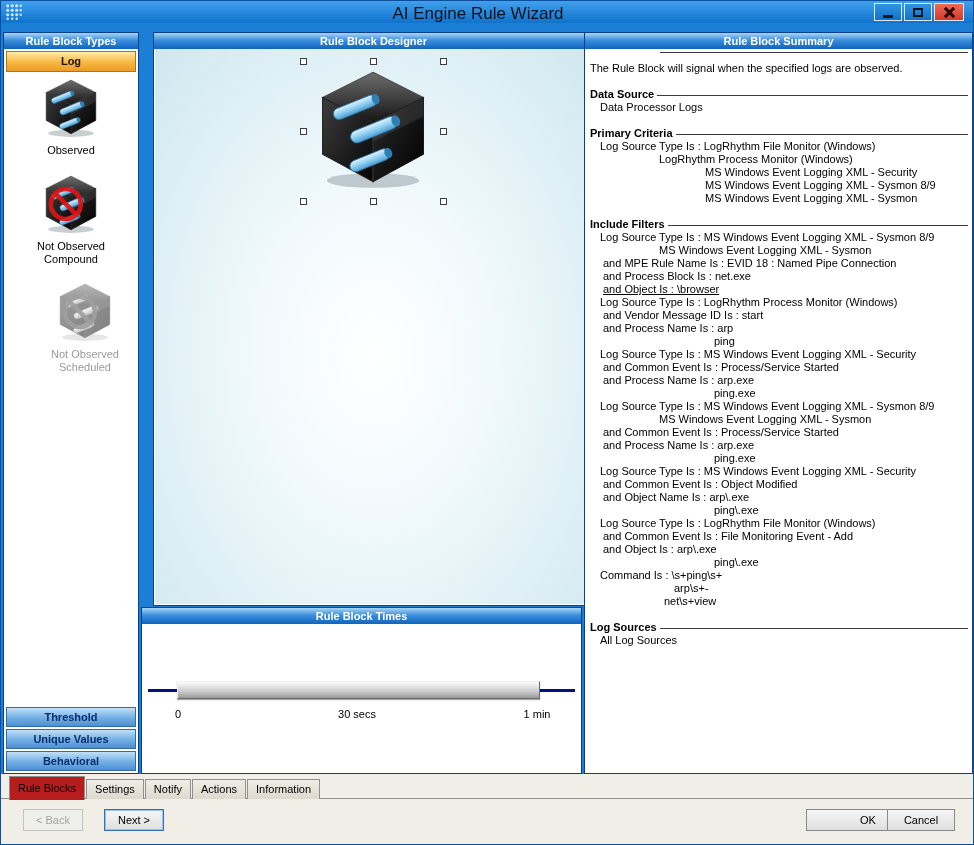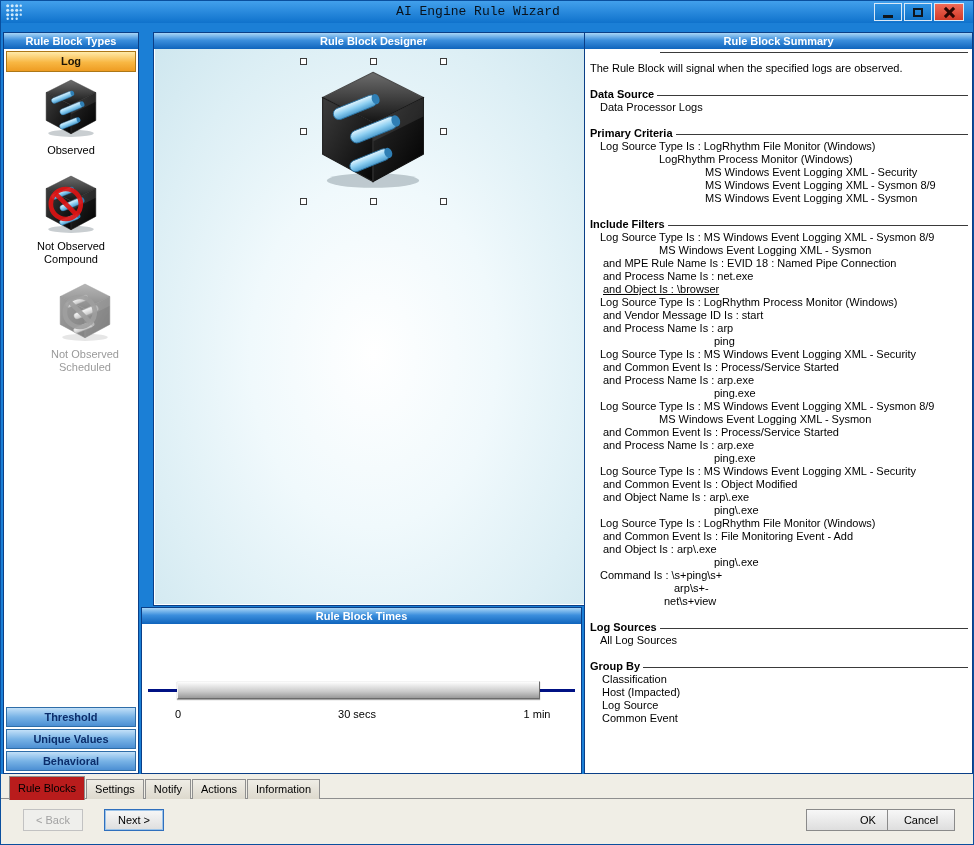--- a/index.html
+++ b/index.html
@@ -5,21 +5,21 @@
   * { margin:0; padding:0; box-sizing:border-box; }
   html,body { width:974px; height:845px; overflow:hidden;
     font-family:"Liberation Sans", sans-serif; }
   .window { position:relative; width:974px; height:845px;
     background:#1b7fd6; border:1px solid #0a4f9e; overflow:hidden; }
 
   
   .titlebar { position:absolute; top:0; left:0; right:0; height:22px;
     background:linear-gradient(#42a0ec,#0f72cc); }
   .titlebar .title { position:absolute; left:0; right:18px; top:3px;
-    text-align:center; font-size:13px; color:#08121c;font-family:Liberation Mono, monospace; }
+    text-align:center; font-size:17px; color:#08121c; }
   .app-icon { position:absolute; left:4px; top:2px; width:18px; height:18px; }
   .win-buttons { position:absolute; right:9px; top:2px; display:flex; gap:2px; }
   .wbtn { width:28px; height:18px; border:1px solid #d9e9f7;
     display:flex; align-items:center; justify-content:center;
     background:linear-gradient(#2f93e4,#1173c8); cursor:default; }
   .wbtn.close { background:linear-gradient(#ef6a57,#d23a28); width:30px; }
   .glyph-min { width:10px; height:3px; background:#10161c; margin-top:9px; }
   .glyph-max { width:10px; height:9px; border:2px solid #10161c; background:transparent; }
   .glyph-x { position:relative; width:13px; height:13px; }
   .glyph-x::before,.glyph-x::after { content:""; position:absolute; left:5px; top:0;
@@ -269,21 +269,21 @@
             <div class="sum-line" style="padding-left: 115px;">MS Windows Event Logging XML - Sysmon</div>
           </div>
           <div class="sum-section">
             <div class="sum-header">
               <span>Include Filters</span>
               <span class="sum-rule"></span>
             </div>
             <div class="sum-line" style="padding-left: 10px;">Log Source Type Is : MS Windows Event Logging XML - Sysmon 8/9</div>
             <div class="sum-line" style="padding-left: 69px;">MS Windows Event Logging XML - Sysmon</div>
             <div class="sum-line" style="padding-left: 13px;">and MPE Rule Name Is : EVID 18 : Named Pipe Connection</div>
-            <div class="sum-line" style="padding-left: 13px;">and Process Name Is : net.exe</div>
+            <div class="sum-line" style="padding-left: 13px;">and Process Block Is : net.exe</div>
             <div class="sum-line" style="padding-left: 13px; text-decoration: underline;">and Object Is : \browser</div>
             <div class="sum-line" style="padding-left: 10px;">Log Source Type Is : LogRhythm Process Monitor (Windows)</div>
             <div class="sum-line" style="padding-left: 13px;">and Vendor Message ID Is : start</div>
             <div class="sum-line" style="padding-left: 13px;">and Process Name Is : arp</div>
             <div class="sum-line" style="padding-left: 124px;">ping</div>
             <div class="sum-line" style="padding-left: 10px;">Log Source Type Is : MS Windows Event Logging XML - Security</div>
             <div class="sum-line" style="padding-left: 13px;">and Common Event Is : Process/Service Started</div>
             <div class="sum-line" style="padding-left: 13px;">and Process Name Is : arp.exe</div>
             <div class="sum-line" style="padding-left: 124px;">ping.exe</div>
             <div class="sum-line" style="padding-left: 10px;">Log Source Type Is : MS Windows Event Logging XML - Sysmon 8/9</div>
@@ -303,30 +303,20 @@
             <div class="sum-line" style="padding-left: 84px;">arp\s+-</div>
             <div class="sum-line" style="padding-left: 74px;">net\s+view</div>
           </div>
           <div class="sum-section">
             <div class="sum-header">
               <span>Log Sources</span>
               <span class="sum-rule"></span>
             </div>
             <div class="sum-line" style="padding-left: 10px;">All Log Sources</div>
           </div>
-          <div class="sum-section">
-            <div class="sum-header">
-              <span>Group By</span>
-              <span class="sum-rule"></span>
-            </div>
-            <div class="sum-line" style="padding-left: 12px;">Classification</div>
-            <div class="sum-line" style="padding-left: 12px;">Host (Impacted)</div>
-            <div class="sum-line" style="padding-left: 12px;">Log Source</div>
-            <div class="sum-line" style="padding-left: 12px;">Common Event</div>
-          </div>
         </div>
     </div>
   </div>
 
   <div class="footer">
     <div class="tabline"></div>
     <div class="tabs">
       <div class="tab active">Rule Blocks</div>
       <div class="tab">Settings</div>
       <div class="tab">Notify</div>

